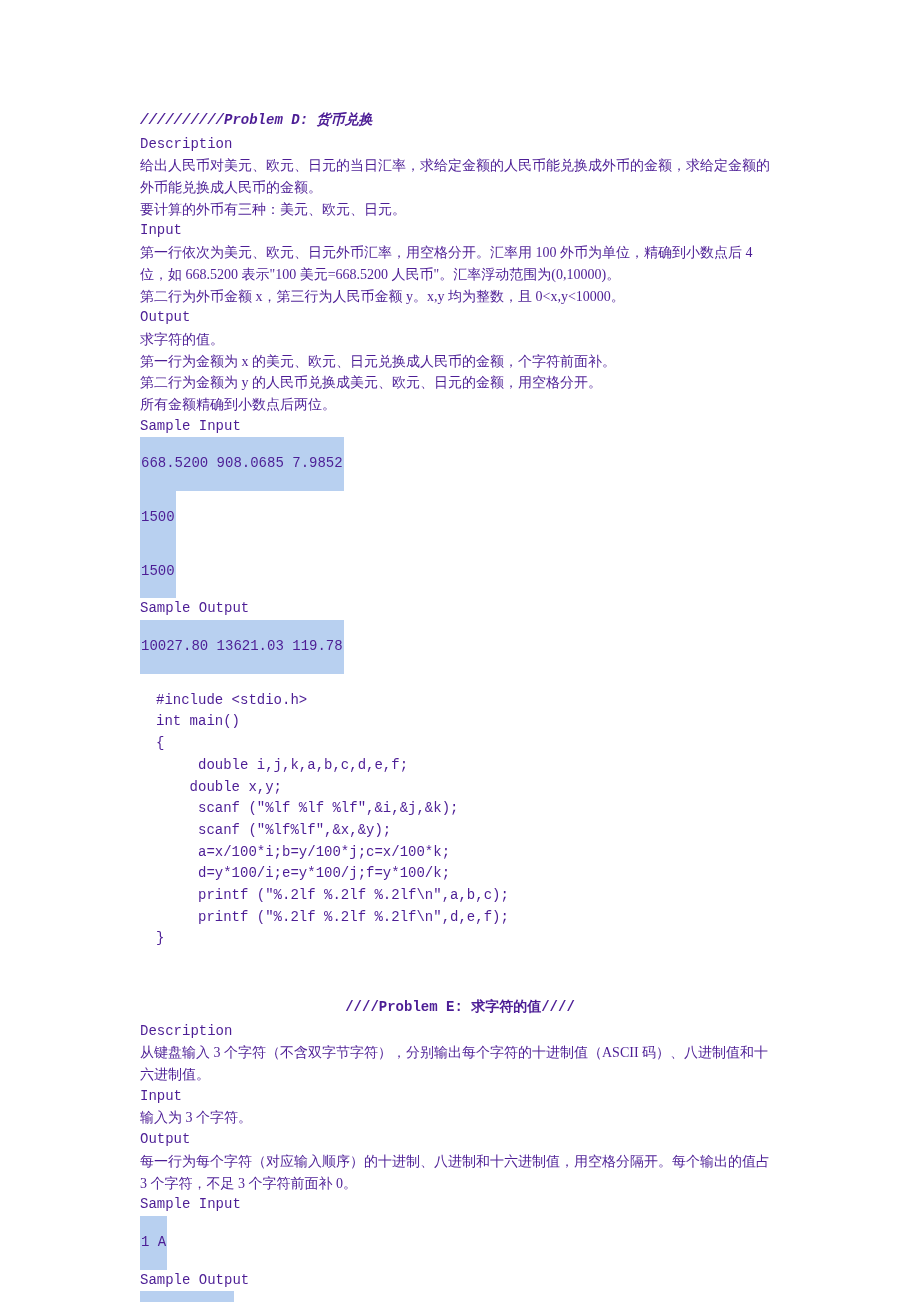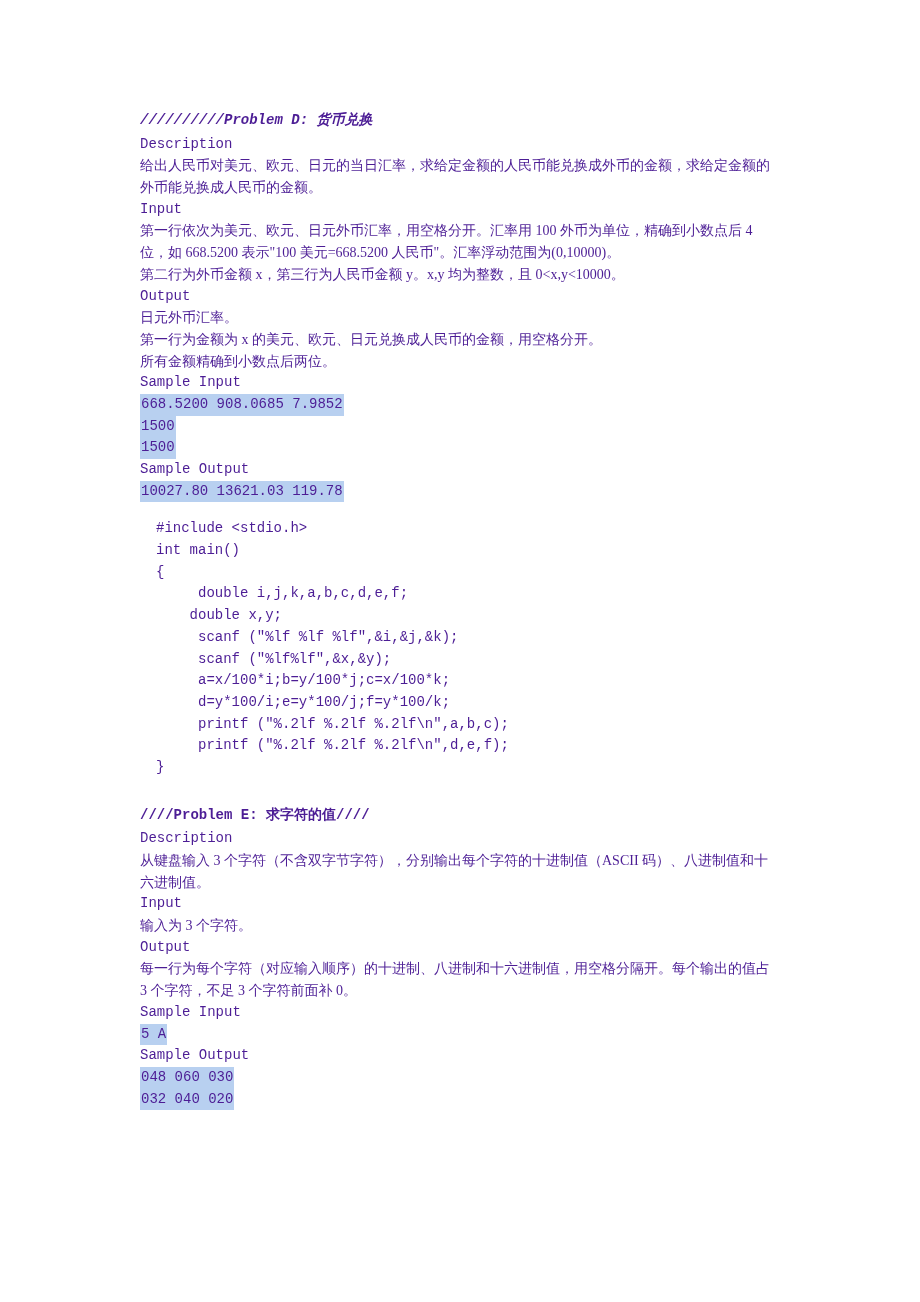--- a/index.html
+++ b/index.html
@@ -17,58 +17,61 @@
   }
   .title-d, .title-e {
     font-family: "SimSun", "宋体", serif;
     font-weight: bold;
     font-style: italic;
     font-size: 15px;
     margin: 0 0 2px 0;
   }
   .title-e {
     font-style: normal;
-    margin-top: 4px;
+    margin-top: 25px;
+    text-align: center;
   }
   .mono, .code-block {
     font-family: "Courier New", "SimSun", monospace;
     font-size: 14px;
     line-height: 1.55;
   }
   .para {
     margin: 0;
     word-break: break-all;
   }
   .hl {
     background: #b8d0f0;
     display: inline-block;
-    padding: 0 1px;
+    padding: 16px 1px;
   }
   .code-block {
     white-space: pre;
     margin: 16px;
   }
   .section-gap {
     height: 6px;
   }
 </style>
 </head>
 <body>
 
 <div class="page">
 
   <p class="title-d mono">//////////Problem D: 货币兑换</p>
   <p class="para mono">Description</p>
   <p class="para">给出人民币对美元、欧元、日元的当日汇率，求给定金额的人民币能兑换成外币的金额，求给定金额的外币能兑换成人民币的金额。</p>
+  <p class="para">要计算的外币有三种：美元、欧元、日元。</p>
   <p class="para mono">Input</p>
   <p class="para">第一行依次为美元、欧元、日元外币汇率，用空格分开。汇率用 100 外币为单位，精确到小数点后 4 位，如 668.5200 表示"100 美元=668.5200 人民币"。汇率浮动范围为(0,10000)。</p>
   <p class="para">第二行为外币金额 x，第三行为人民币金额 y。x,y 均为整数，且 0&lt;x,y&lt;10000。</p>
   <p class="para mono">Output</p>
-  <p class="para">日元外币汇率。</p>
-  <p class="para">第一行为金额为 x 的美元、欧元、日元兑换成人民币的金额，用空格分开。</p>
+  <p class="para">求字符的值。</p>
+  <p class="para">第一行为金额为 x 的美元、欧元、日元兑换成人民币的金额，个字符前面补。</p>
+  <p class="para">第二行为金额为 y 的人民币兑换成美元、欧元、日元的金额，用空格分开。</p>
   <p class="para">所有金额精确到小数点后两位。</p>
   <p class="para mono">Sample Input</p>
   <p class="para mono"><span class="hl">668.5200 908.0685 7.9852</span></p>
   <p class="para mono"><span class="hl">1500</span></p>
   <p class="para mono"><span class="hl">1500</span></p>
   <p class="para mono">Sample Output</p>
   <p class="para mono"><span class="hl">10027.80 13621.03 119.78</span></p>
   <pre class="code-block">#include &lt;stdio.h&gt;
 int main()
 {
@@ -85,18 +88,18 @@
   <div class="section-gap"></div>
 
   <p class="title-e mono">////Problem E: 求字符的值////</p>
   <p class="para mono">Description</p>
   <p class="para">从键盘输入 3 个字符（不含双字节字符），分别输出每个字符的十进制值（ASCII 码）、八进制值和十六进制值。</p>
   <p class="para mono">Input</p>
   <p class="para">输入为 3 个字符。</p>
   <p class="para mono">Output</p>
   <p class="para">每一行为每个字符（对应输入顺序）的十进制、八进制和十六进制值，用空格分隔开。每个输出的值占 3 个字符，不足 3 个字符前面补 0。</p>
   <p class="para mono">Sample Input</p>
-  <p class="para mono"><span class="hl">5 A</span></p>
+  <p class="para mono"><span class="hl">1 A</span></p>
   <p class="para mono">Sample Output</p>
   <p class="para mono"><span class="hl">048 060 030</span></p>
   <p class="para mono"><span class="hl">032 040 020</span></p>
 
 </div>
 
 </body></html>

